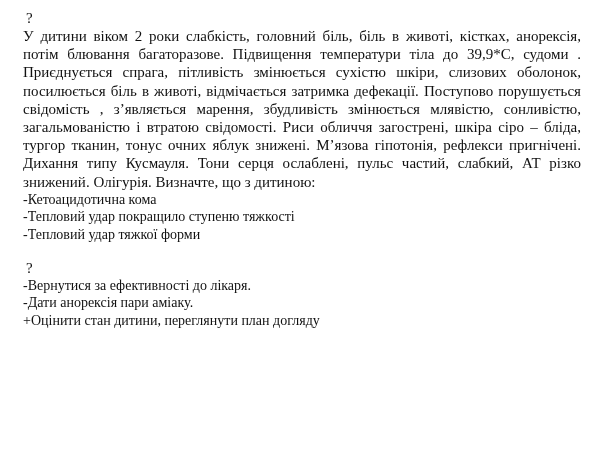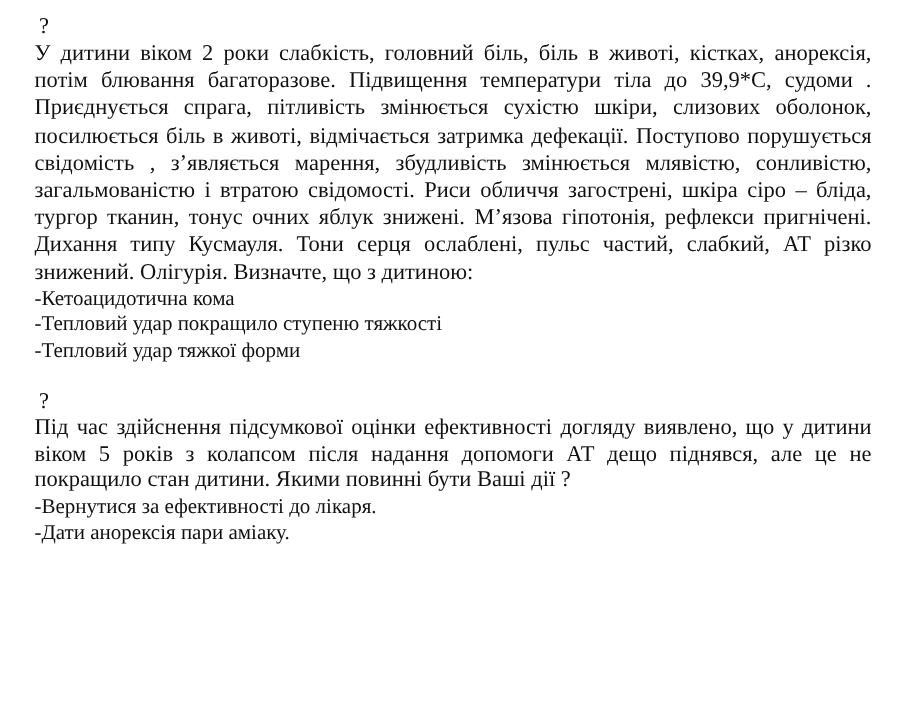--- a/index.html
+++ b/index.html
@@ -31,20 +31,20 @@
       <li>-Кетоацидотична кома</li>
       <li>-Тепловий удар покращило ступеню тяжкості</li>
       <li>-Тепловий удар  тяжкої форми</li>
     </ul>
   </section>
 
   <div class="gap"></div>
 
   <section class="q2">
     <div class="qmark">?</div>
-    <p class="stem">Під час здійснення підсумкової оцінки ефективності  догляду виявлено, що у дитини віком 5 років з колапсом після надання допомоги  АТ дещо піднявся, але це не покращило стан дитини. Якими повинні бути Ваші дії ?</p>
     <ul class="options">
       <li>-Вернутися за ефективності до лікаря.</li>
       <li>-Дати анорексія пари аміаку.</li>
+      <li>+Оцінити стан дитини, переглянути план догляду</li>
     </ul>
   </section>
 
 </div>
 
 </body></html>

